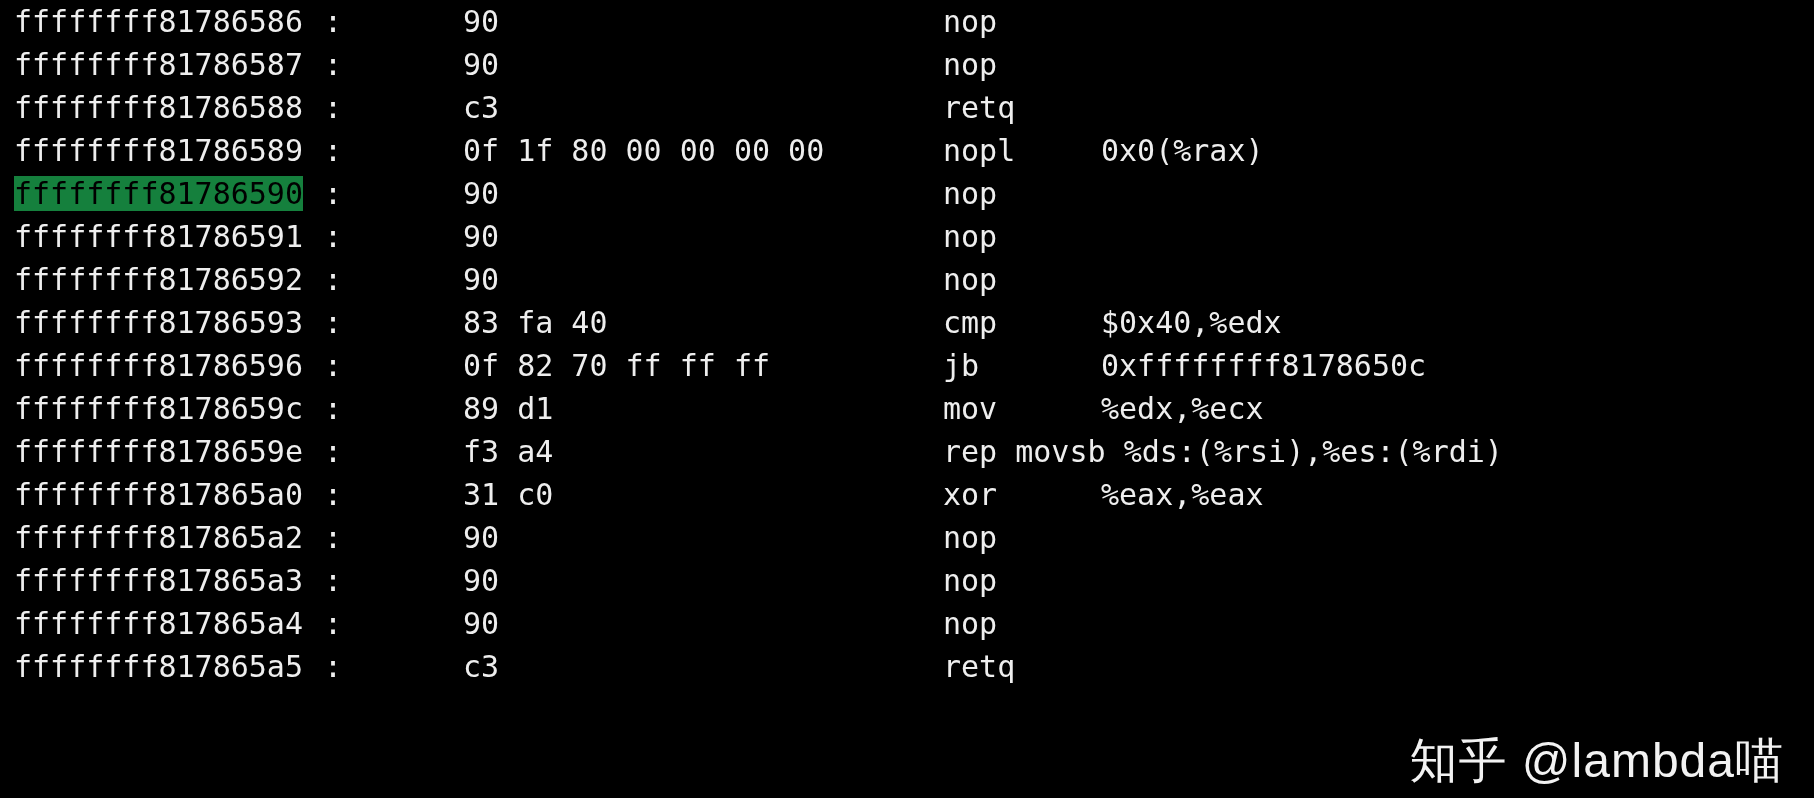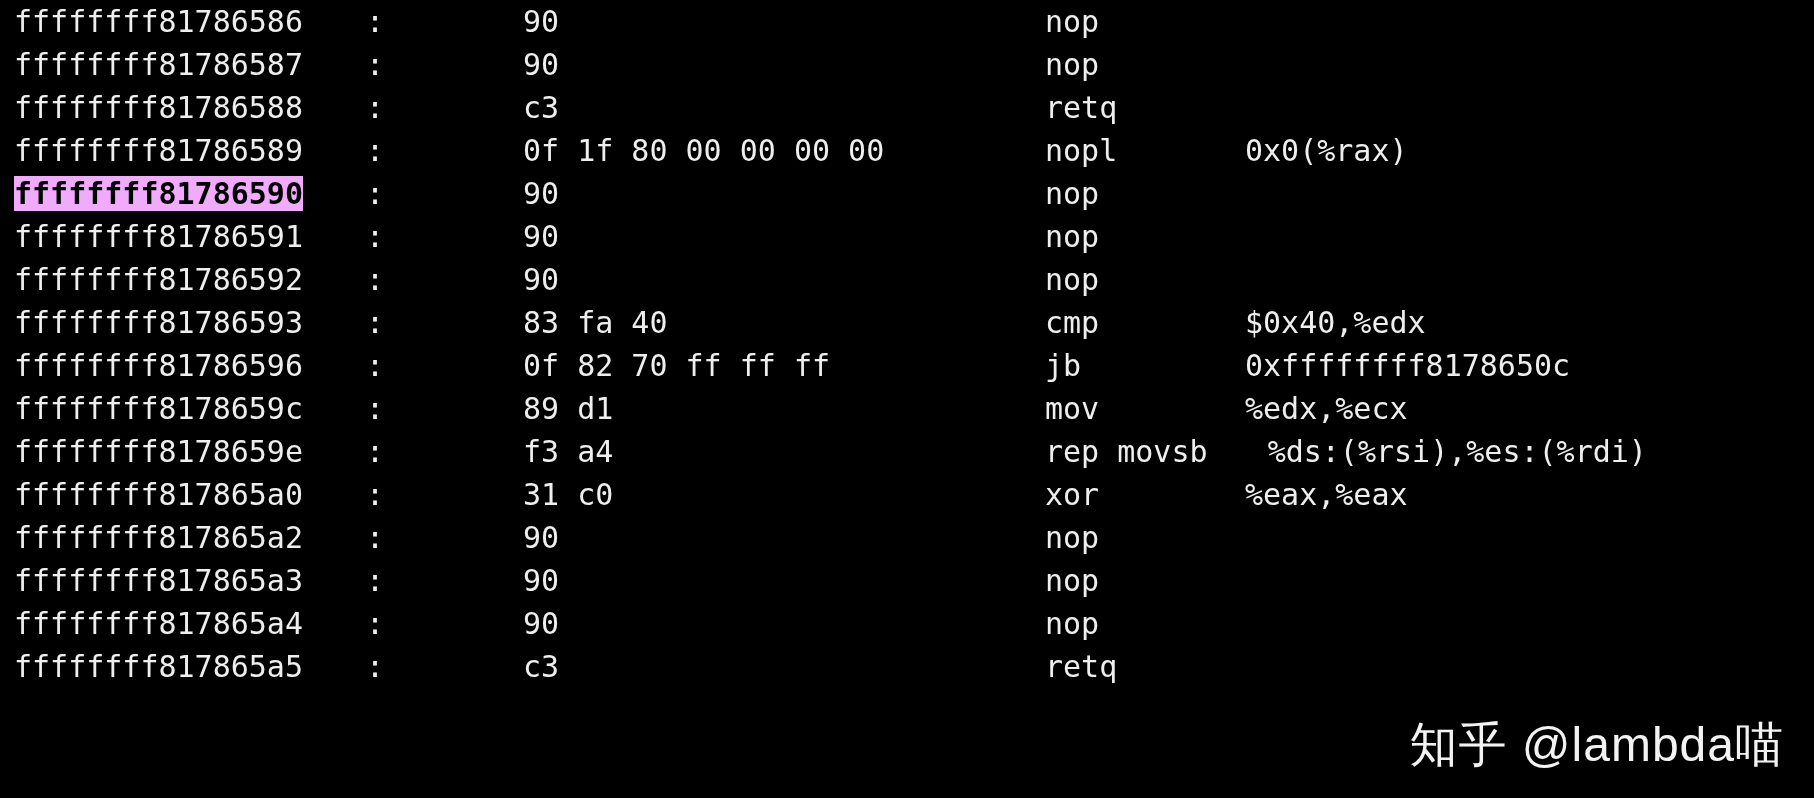--- a/index.html
+++ b/index.html
@@ -13,51 +13,50 @@
     font-size: 30px;
     line-height: 43px;
     overflow: hidden;
   }
   .disasm {
     padding: 0 14px 0 14px;
     white-space: pre;
   }
   .row {
     display: flex;
-    gap: 42px;
   }
   .addr {
     display: inline-block;
     width: 310px;
   }
   .addr .hl {
-    background: #f0abfc;
+    background: #15803d;
     color: #000000;
-    font-weight: bold;
   }
   .colon {
     display: inline-block;
     width: 115px;
   }
   .bytes {
     display: inline-block;
     width: 480px;
+    margin-left: 24px;
   }
   .mnem {
     display: inline-block;
     width: 158px;
   }
   .ops {
     display: inline-block;
     text-align: right;
   }
   .watermark {
     position: absolute;
     right: 30px;
-    bottom: 32px;
+    bottom: 16px;
     font-family: "PingFang SC", "Microsoft YaHei", "Hiragino Sans GB", sans-serif;
     font-size: 48px;
     font-weight: 500;
     color: #ffffff;
     opacity: 0.95;
     letter-spacing: 1px;
   }
 </style>
 </head>
 <body>

